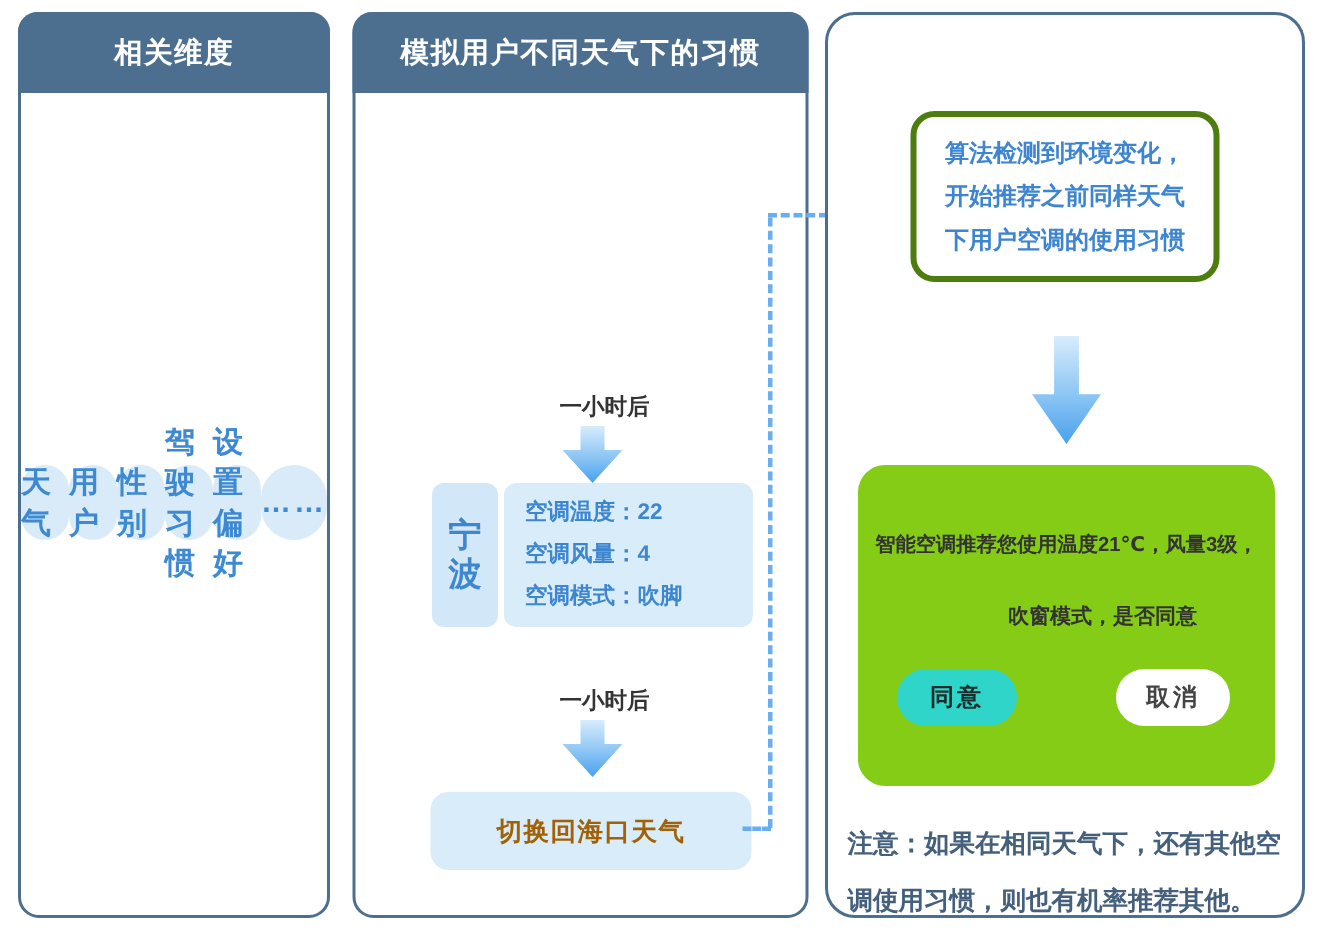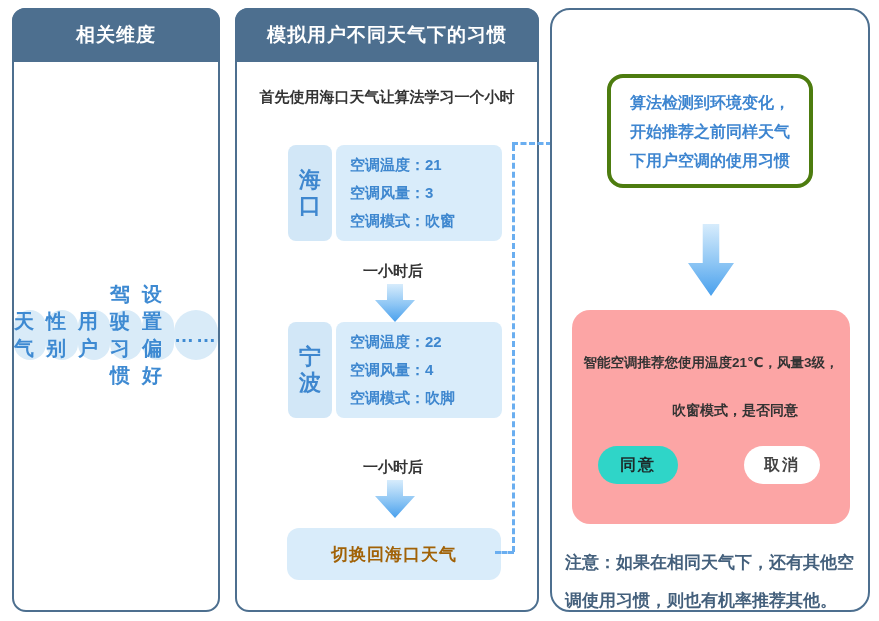--- a/index.html
+++ b/index.html
@@ -62,21 +62,21 @@
   }
   .city-label .stack { width:24px; word-break:break-all; text-align:center; }
   .city-info {
     margin-left:4px; flex:1; height:96px;
     background:#d9ecfa; border-radius:8px;
     display:flex; flex-direction:column; justify-content:center;
     padding-left:14px;
     color:#3e87cf; font-size:15px; font-weight:600; line-height:28px;
   }
   .hour-label {
-    position:absolute; left:49px; width:214px;
+    position:absolute; left:59px; width:214px;
     text-align:center; color:#333333; font-size:15px; font-weight:600;
   }
   .down-arrow {
     position:absolute;
     background:linear-gradient(180deg,#d7ecfc 0%,#8cc5f4 55%,#49a0ed 100%);
     clip-path:polygon(30% 0, 70% 0, 70% 42%, 100% 42%, 50% 100%, 0 42%, 30% 42%);
   }
   .switch-box {
     position:absolute; left:50px; top:518px; width:214px; height:52px;
     background:#d9ecfa; border-radius:12px;
@@ -104,21 +104,21 @@
     border:4px solid #4d7c0f; border-radius:16px;
     display:flex; align-items:center; justify-content:center;
     padding:6px 14px;
   }
   .bubble span {
     color:#3d85d0; font-size:16px; font-weight:600; line-height:29px;
     text-align:center; display:block;
   }
   .rec-card {
     position:absolute; left:20px; top:300px; width:278px; height:214px;
-    background:#fca5a5; border-radius:18px;
+    background:#84cc16; border-radius:18px;
   }
   .rec-line1 {
     position:absolute; top:44px; left:0; right:0;
     text-align:center; white-space:nowrap;
     color:#333333; font-size:13.5px; font-weight:600;
   }
   .rec-line2 {
     position:absolute; top:92px; left:0; right:0;
     text-align:center; color:#333333; font-size:14px; font-weight:600;margin-left:48px;
   }
@@ -138,43 +138,32 @@
 </style>
 </head>
 <body>
 
 <div class="canvas">
 
   <div class="panel" id="left-panel">
     <div class="panel-header">相关维度</div>
     <div class="pill-col">
       <div class="pill">天气</div>
+      <div class="pill">用户</div>
       <div class="pill">性别</div>
-      <div class="pill">用户</div>
       <div class="pill">驾驶习惯</div>
       <div class="pill">设置偏好</div>
       <div class="pill">……</div>
     </div>
   </div>
 
   <div class="panel" id="middle-panel">
     <div class="panel-header">模拟用户不同天气下的习惯</div>
 
-    <div class="mid-intro">首先使用海口天气让算法学习一个小时</div>
-
-    <div class="city-group" style="top:135px;">
-      <div class="city-label">
-        <span class="stack">海口</span>
-      </div>
-      <div class="city-info">
-        <span>空调温度：21</span>
-        <span>空调风量：3</span>
-        <span>空调模式：吹窗</span>
-      </div>
-    </div>
+
 
     <div class="hour-label" style="top:252px;">一小时后</div>
     <div class="down-arrow" style="left:138px; top:274px; width:40px; height:38px;"></div>
 
     <div class="city-group" style="top:312px;">
       <div class="city-label">
         <span class="stack">宁波</span>
       </div>
       <div class="city-info">
         <span>空调温度：22</span>

